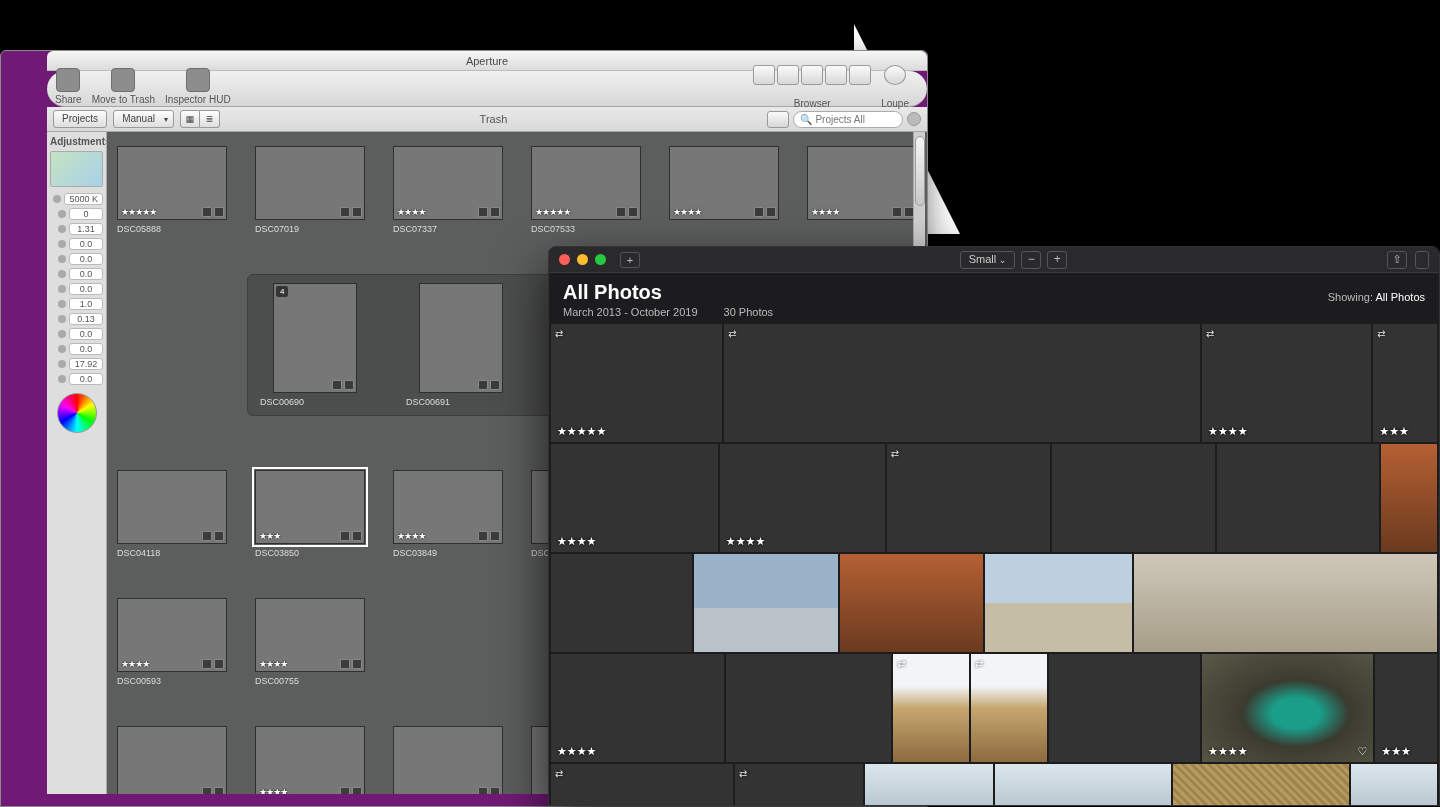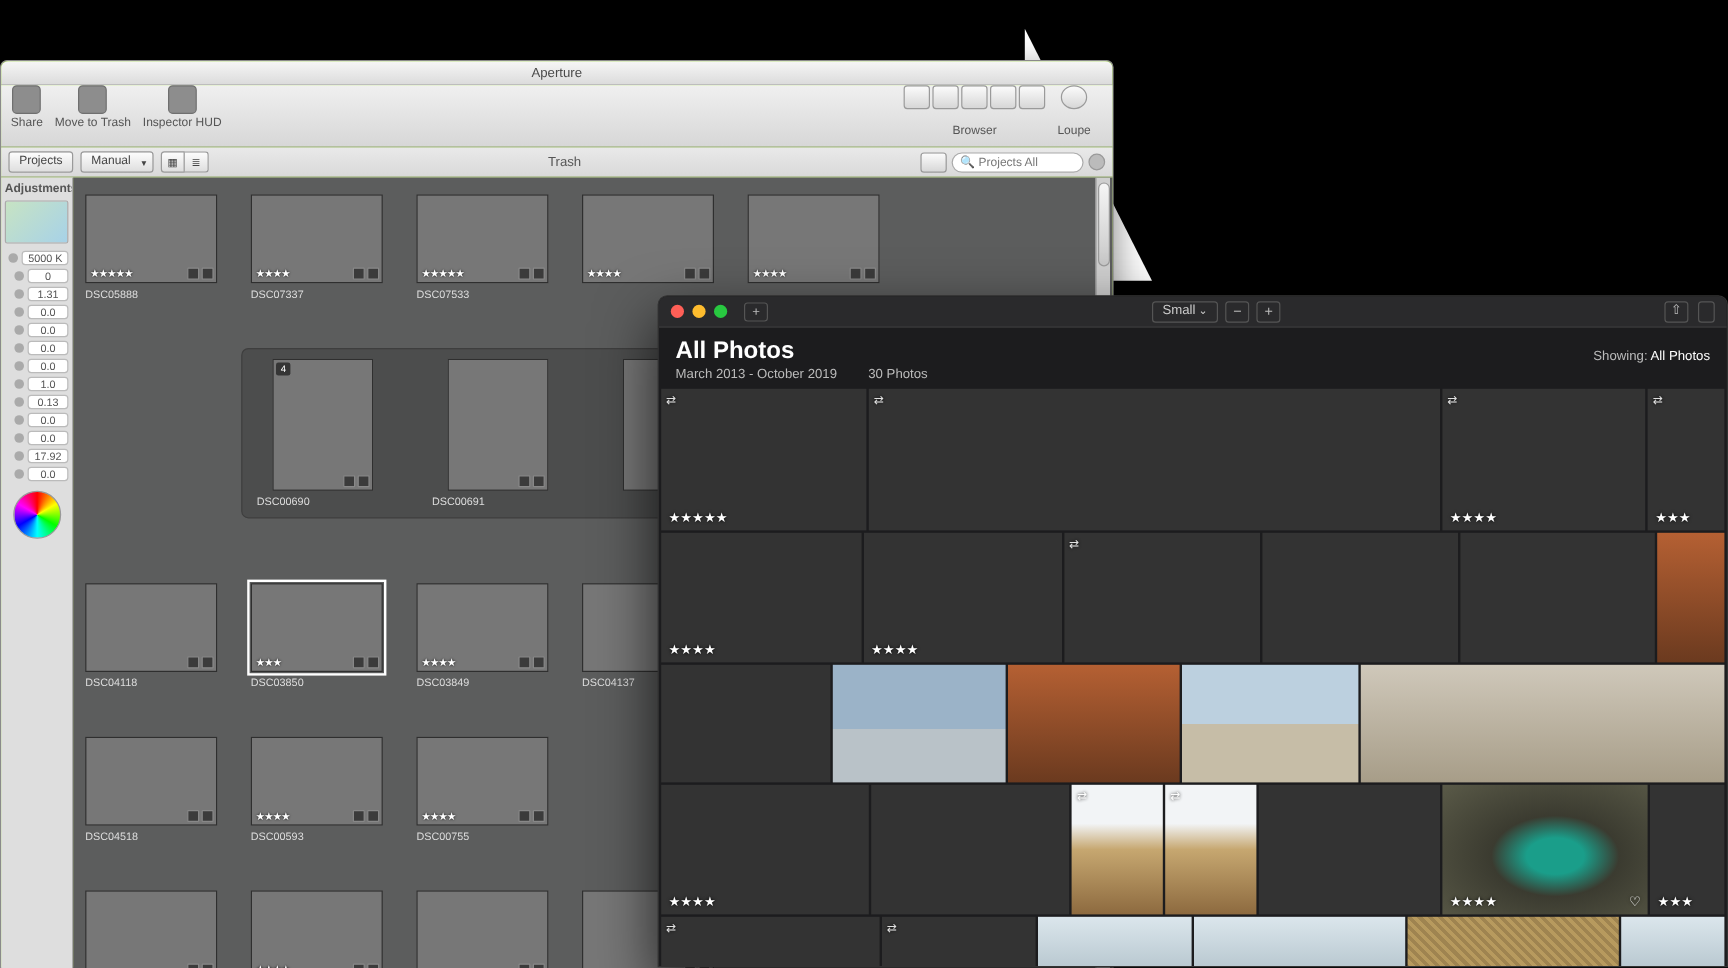--- a/index.html
+++ b/index.html
@@ -1,31 +1,32 @@
 <!DOCTYPE html>
 <html><head>
 <meta charset="utf-8">
 <style>
 * { margin: 0; padding: 0; box-sizing: border-box; font-family: -apple-system, "Helvetica Neue", Arial, sans-serif; }
 body { width: 1440px; height: 807px; background: #000; overflow: hidden; position: relative; }
 
 
 .aperture {
   position: absolute; left: 0; top: 50px; width: 928px; height: 757px;
-  background: #bef264; border: 1px solid #8a8a8a; border-top-left-radius: 6px; border-top-right-radius: 6px;
+  background: #701a75; border: 1px solid #8a8a8a; border-top-left-radius: 6px; border-top-right-radius: 6px;
   box-shadow: 0 10px 30px rgba(0,0,0,.5);
+  padding-left: 46px;
 }
 .ap-titlebar {
   height: 20px; background: linear-gradient(#f6f6f6,#dcdcdc);
   border-bottom: 1px solid #bdbdbd; border-top-left-radius:6px; border-top-right-radius:6px;
   text-align: center; font-size: 11px; line-height: 20px; color:#4a4a4a;
 }
 .ap-toolbar {
-  height: 52px; background: linear-gradient(#f0f0f0,#d7d7d7); border-bottom:1px solid #a6a6a6;
-  display:flex; align-items:flex-start; padding:0 8px 4px;
+  height: 36px; background: linear-gradient(#f0f0f0,#d7d7d7); border-bottom:1px solid #a6a6a6;
+  display:flex; align-items:center; padding:0 8px 4px;border-radius:18px;
 }
 .tb-item { display:flex; flex-direction:column; align-items:center; margin-right:10px; font-size:10px; color:#555; }
 .tb-icon { width:24px; height:24px; background:#8d8d8d; border-radius:4px; margin-bottom:2px; border:1px solid #6f6f6f; }
 .tb-spacer { flex:1; }
 .tb-group { display:flex; gap:13px; margin-right:10px; align-items:center; flex-direction:column; }
 .tb-group-row { display:flex; gap:2px; }
 .tb-mini { width:22px; height:20px; background:linear-gradient(#fbfbfb,#d7d7d7); border:1px solid #9a9a9a; border-radius:3px; }
 .tb-group .lbl { font-size:10px; color:#555; }
 
 .ap-subbar {
@@ -273,20 +274,29 @@
             <div class="img bg-bird">
               <div class="stars">★★★★★</div>
               <div class="icons">
                 <span></span>
                 <span></span>
               </div>
             </div>
             <div class="cap">DSC05888</div>
           </div>
           <div class="thumb">
+            <div class="img bg-mtn">
+              <div class="icons">
+                <span></span>
+                <span></span>
+              </div>
+            </div>
+            <div class="cap">DSC07019</div>
+          </div>
+          <div class="thumb">
             <div class="img bg-bird2">
               <div class="stars">★★★★</div>
               <div class="icons">
                 <span></span>
                 <span></span>
               </div>
             </div>
             <div class="cap">DSC07337</div>
           </div>
           <div class="thumb">
@@ -387,29 +397,20 @@
               <div class="icons">
                 <span></span>
                 <span></span>
               </div>
             </div>
             <div class="cap">DSC04137</div>
           </div>
         </div>
       <div class="ap-row" id="ap-r4">
           <div class="thumb">
-            <div class="img bg-amphi">
-              <div class="icons">
-                <span></span>
-                <span></span>
-              </div>
-            </div>
-            <div class="cap">DSC04518</div>
-          </div>
-          <div class="thumb">
             <div class="img bg-grass">
               <div class="stars">★★★★</div>
               <div class="icons">
                 <span></span>
                 <span></span>
               </div>
             </div>
             <div class="cap">DSC00593</div>
           </div>
           <div class="thumb">

